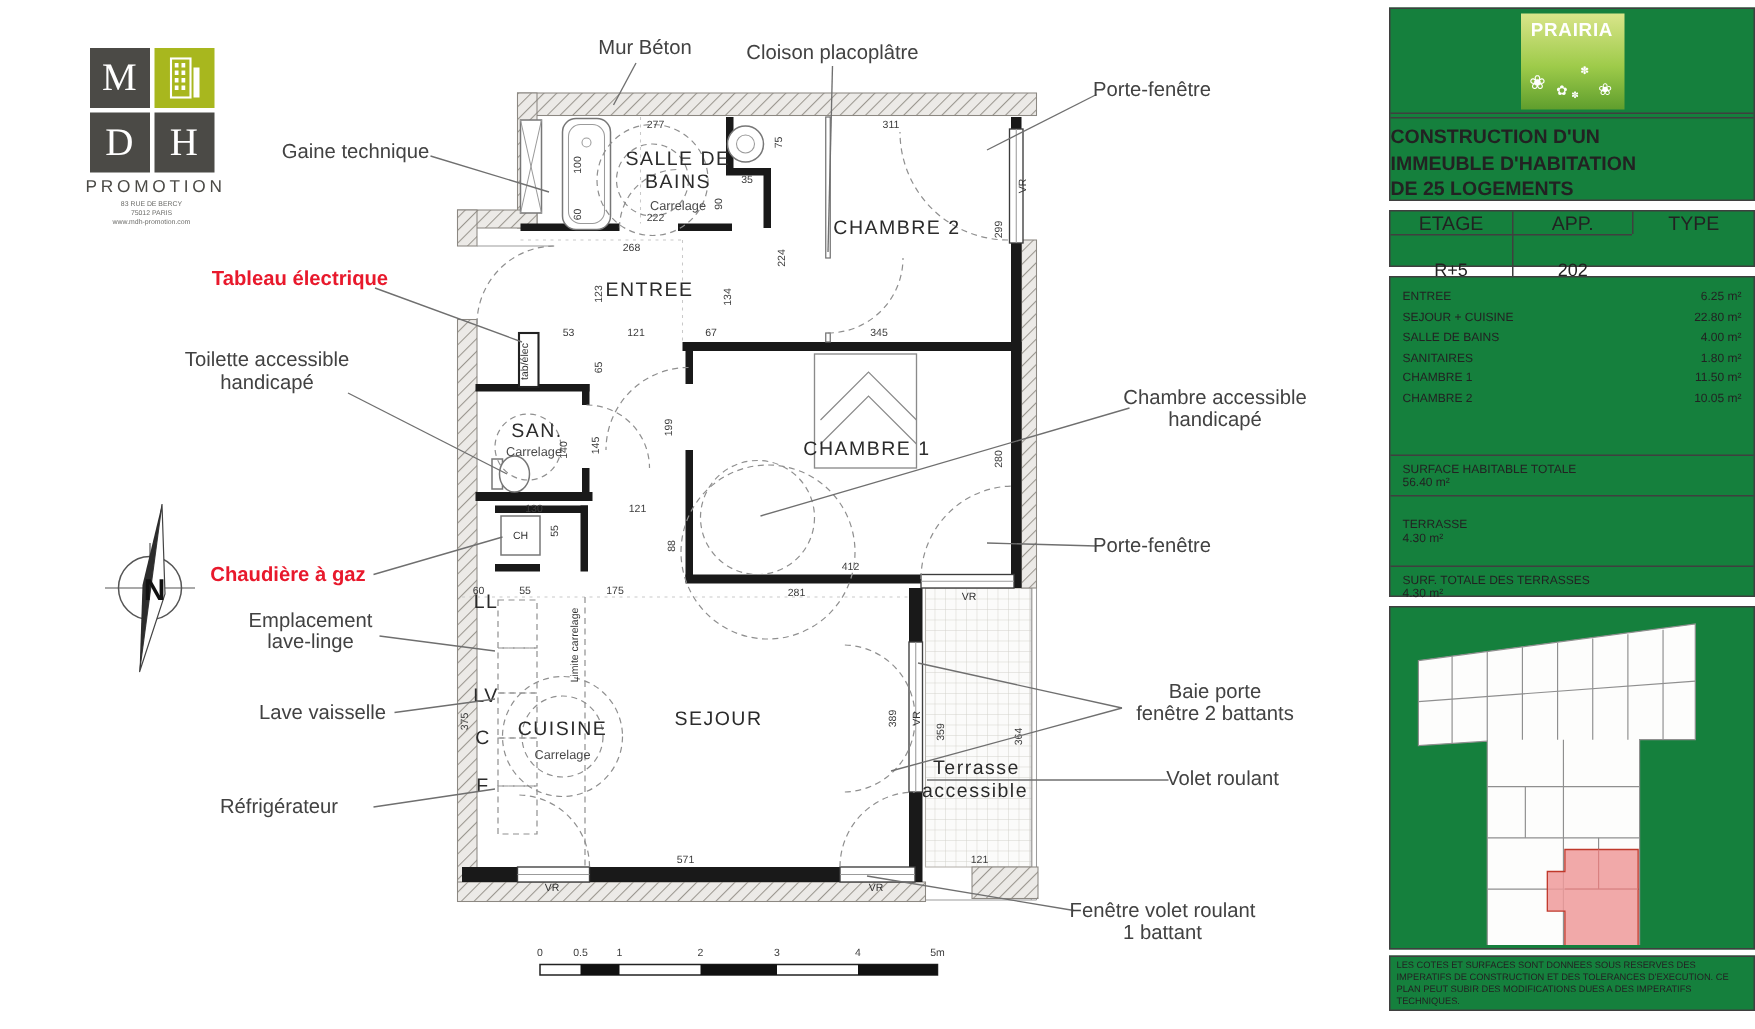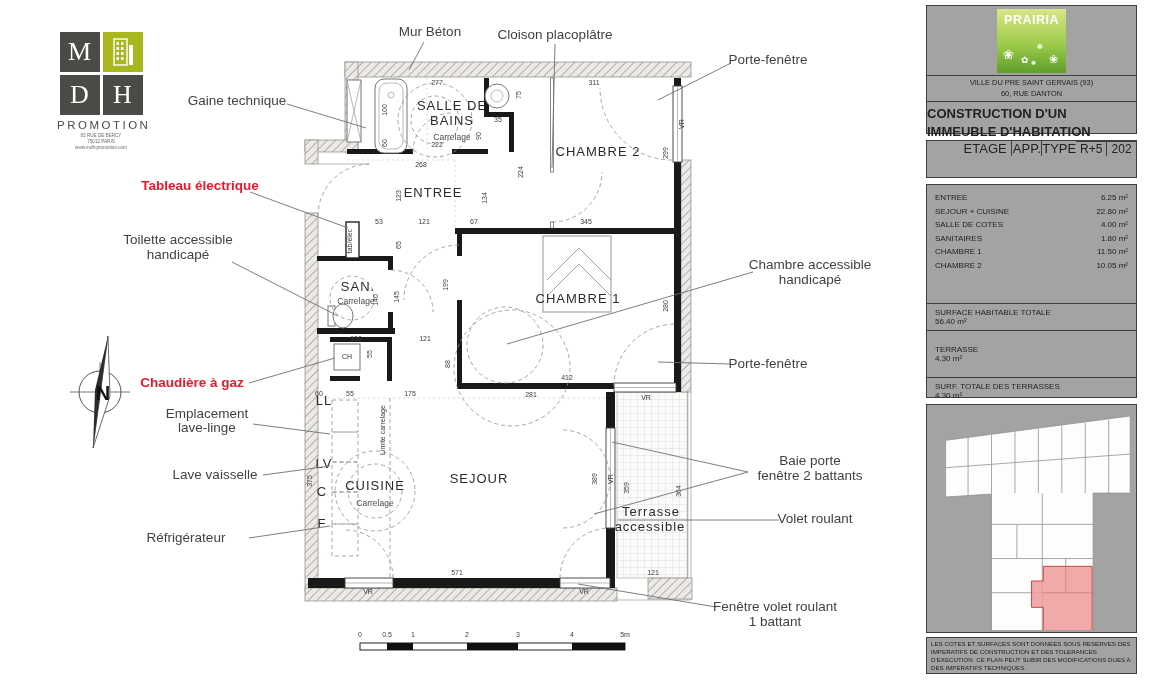--- a/index.html
+++ b/index.html
@@ -25,31 +25,31 @@
   
   #mdh{position:absolute;left:57px;top:32px;width:88px;text-align:center;}
   #mdh .grid{display:grid;grid-template-columns:40px 40px;grid-template-rows:40px 40px;gap:3px;justify-content:center;}
   #mdh .sq{background:#4b4a46;color:#fff;font-family:"Liberation Serif",serif;font-size:26px;
     display:flex;align-items:center;justify-content:center;}
   #mdh .sq.green{background:#a8b71e;}
   #mdh .promo{margin-top:4px;color:#4b4a46;font-weight:normal;font-size:11.5px;letter-spacing:2.5px;}
   #mdh .addr{color:#6b6b68;font-size:4.6px;line-height:1.35;margin-top:2px;}
   
   #panel{position:absolute;left:926px;top:5px;width:215px;color:#222;}
-  .pbox{border:1.4px solid #3f3f3f;background:#a3a3a3;box-sizing:border-box;position:absolute;left:0;width:211px;}
+  .pbox{border:1.4px solid #3f3f3f;background:#15803d;box-sizing:border-box;position:absolute;left:0;width:244px;}
   #pbox-head{top:0;height:129px;}
   #prairia{width:69px;height:64px;margin:3px auto 2px auto;position:relative;overflow:hidden;
     background:linear-gradient(#d9e58a 0%,#9ecb4a 55%,#5f9e2d 100%);}
   #prairia .nm{position:absolute;top:4px;left:0;right:0;text-align:center;color:#fff;font-weight:bold;
     font-size:12.5px;letter-spacing:.5px;}
   #prairia .fl{position:absolute;color:#fff;}
   .hline{border-top:1px solid #3f3f3f;}
   .city{font-size:7.4px;text-align:center;line-height:1.45;padding-top:2px;}
   .constr{font-size:13px;text-align:left;font-weight:bold;line-height:1.35;padding-top:3px;}
-  #pbox-info{top:135px;height:38px;display:grid;grid-template-columns:1fr 1fr 1fr 1fr 1fr;grid-template-rows:1fr 1fr;padding-left:32px;}
+  #pbox-info{top:135px;height:38px;display:grid;grid-template-columns:1fr 1fr 1fr;grid-template-rows:1fr 1fr;}
   #pbox-info div{display:flex;align-items:center;justify-content:center;border-left:1px solid #3f3f3f;border-top:1px solid #3f3f3f;}
   #pbox-info div:nth-child(3n+1){border-left:none;}
   #pbox-info div:nth-child(-n+3){border-top:none;font-size:13px;}
   .val{font-size:12px;}
   .val.small{font-size:14px;margin-top:29px;}
   #pbox-surf{top:179px;height:214px;}
   .surf-title{font-size:15.5px;text-align:center;padding:4px 0 3px 0;border-bottom:1px solid #3f3f3f;}
   .surf-rows{padding:6px 8px 0 8px;height:96px;}
   .srow{display:flex;justify-content:space-between;font-size:8px;line-height:1.7;}
   .trow{display:flex;justify-content:space-between;font-size:8px;border-top:1px solid #3f3f3f;padding:4px 8px;flex-direction:column;}
@@ -368,24 +368,20 @@
   <div class="pbox" id="pbox-head">
     <div id="prairia">
       <div class="nm">PRAIRIA</div>
       <span class="fl" style="left:6px;top:38px;font-size:13px;">❀</span>
       <span class="fl" style="left:24px;top:46px;font-size:9px;">✿</span>
       <span class="fl" style="left:40px;top:34px;font-size:7px;">✽</span>
       <span class="fl" style="left:52px;top:44px;font-size:11px;">❀</span>
       <span class="fl" style="left:34px;top:50px;font-size:6px;">✽</span>
     </div>
     <div class="hline"></div>
-    <div class="city">
-      <div>VILLE DU PRE SAINT GERVAIS (93)</div>
-      <div>60, RUE DANTON</div>
-    </div>
     <div class="hline" style="margin-top:2px;"></div>
     <div class="constr">
       <div>CONSTRUCTION D'UN</div>
       <div>IMMEUBLE D'HABITATION</div>
       <div>DE 25 LOGEMENTS</div>
     </div>
   </div>
 
   <div class="pbox" id="pbox-info">
     <div>ETAGE</div>
@@ -400,21 +396,21 @@
     <div class="surf-rows">
       <div class="srow">
         <span>ENTREE</span>
         <span>6.25 m²</span>
           </div>
       <div class="srow">
         <span>SEJOUR + CUISINE</span>
         <span>22.80 m²</span>
           </div>
       <div class="srow">
-        <span>SALLE DE COTES</span>
+        <span>SALLE DE BAINS</span>
         <span>4.00 m²</span>
           </div>
       <div class="srow">
         <span>SANITAIRES</span>
         <span>1.80 m²</span>
           </div>
       <div class="srow">
         <span>CHAMBRE 1</span>
         <span>11.50 m²</span>
           </div>

